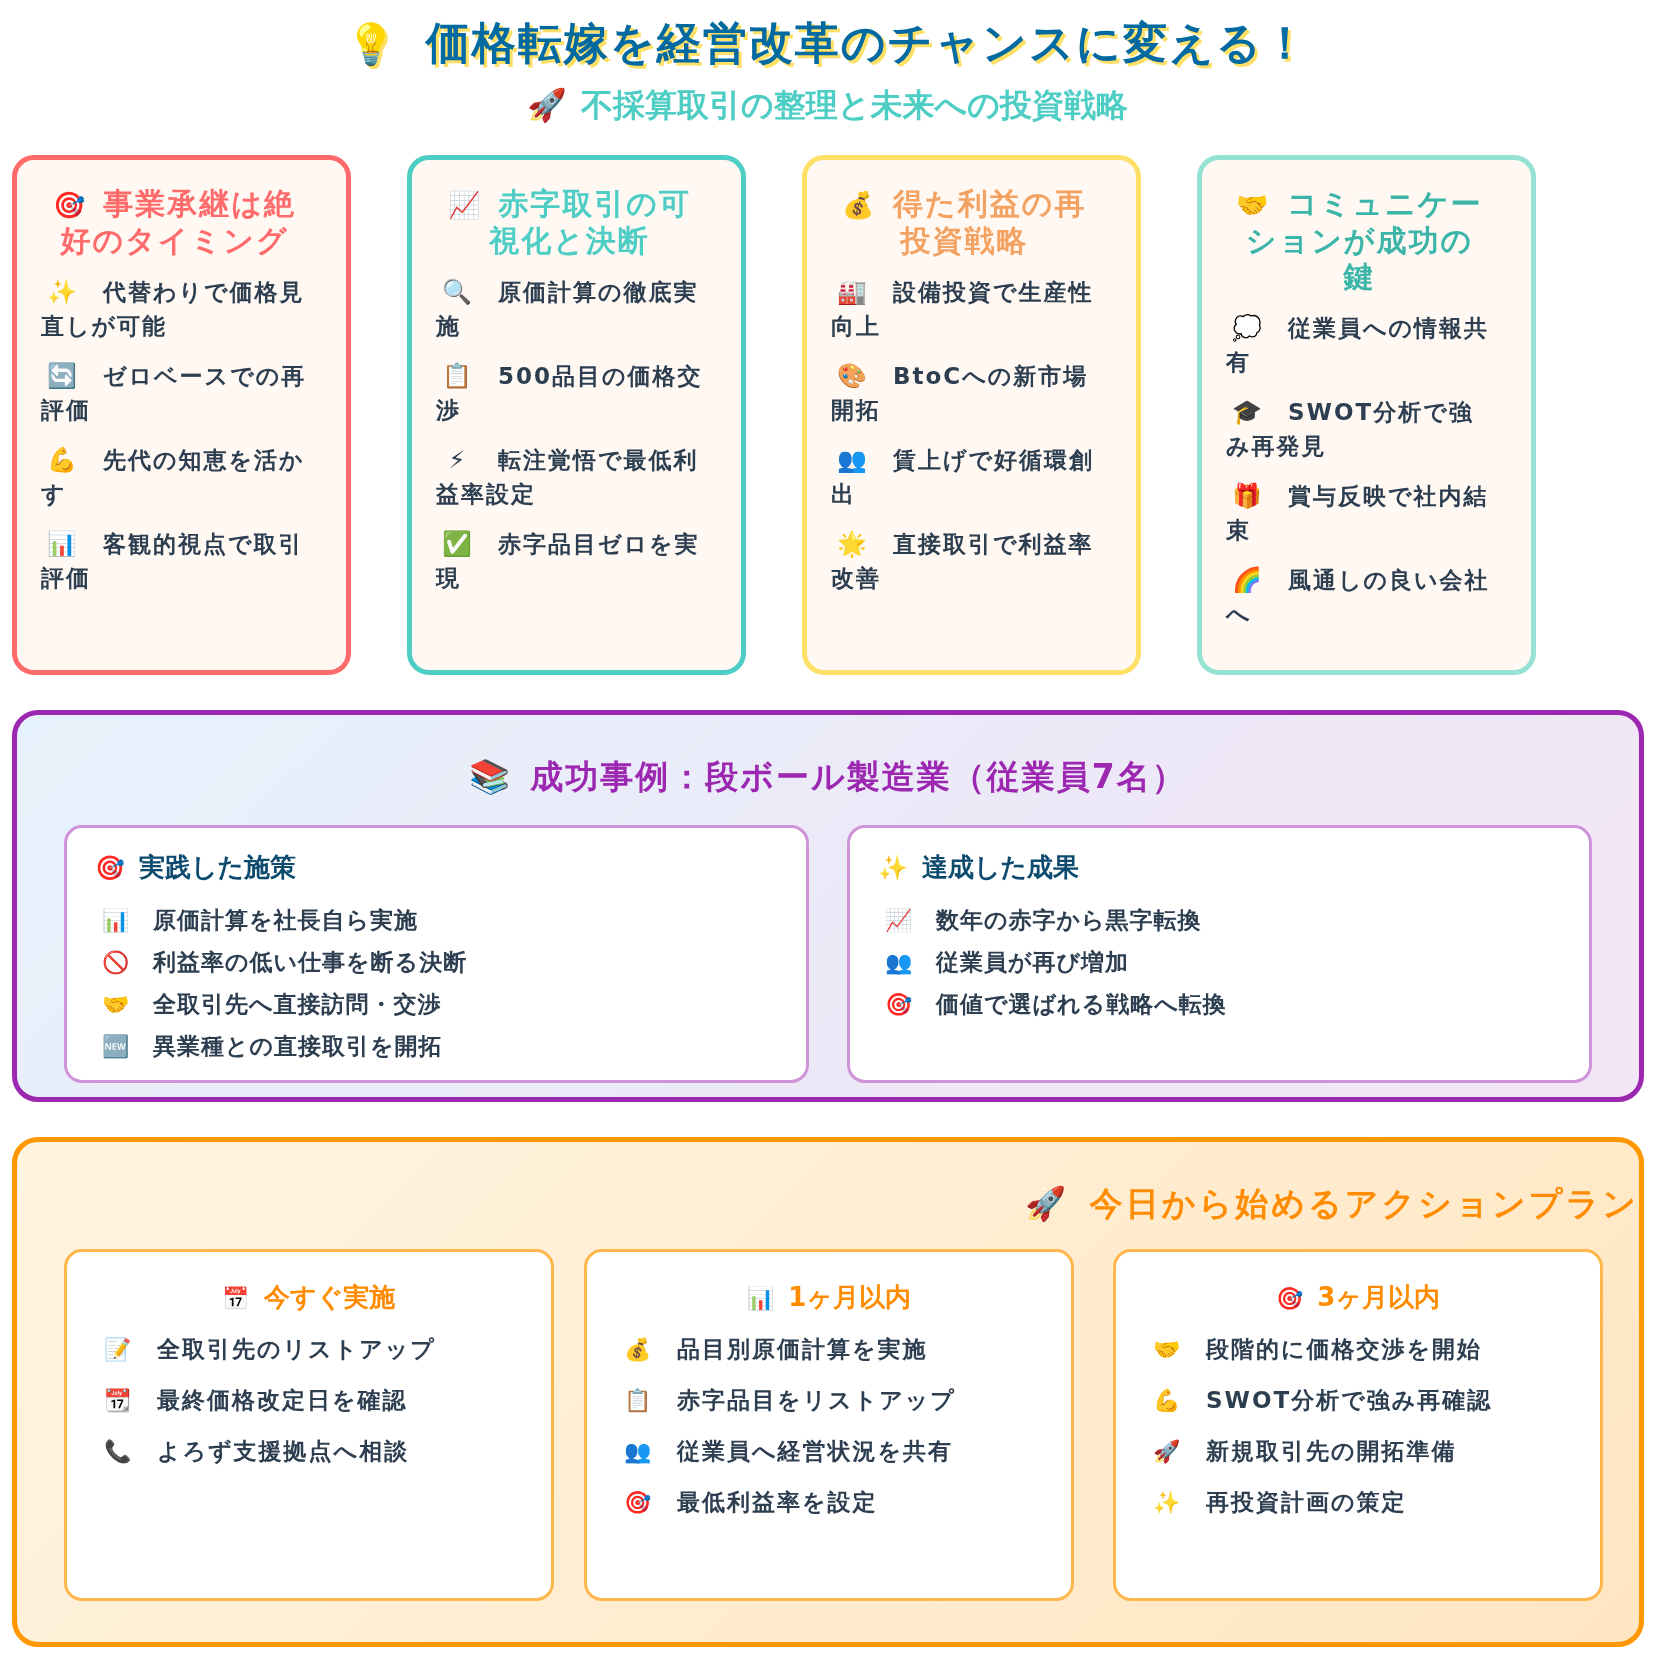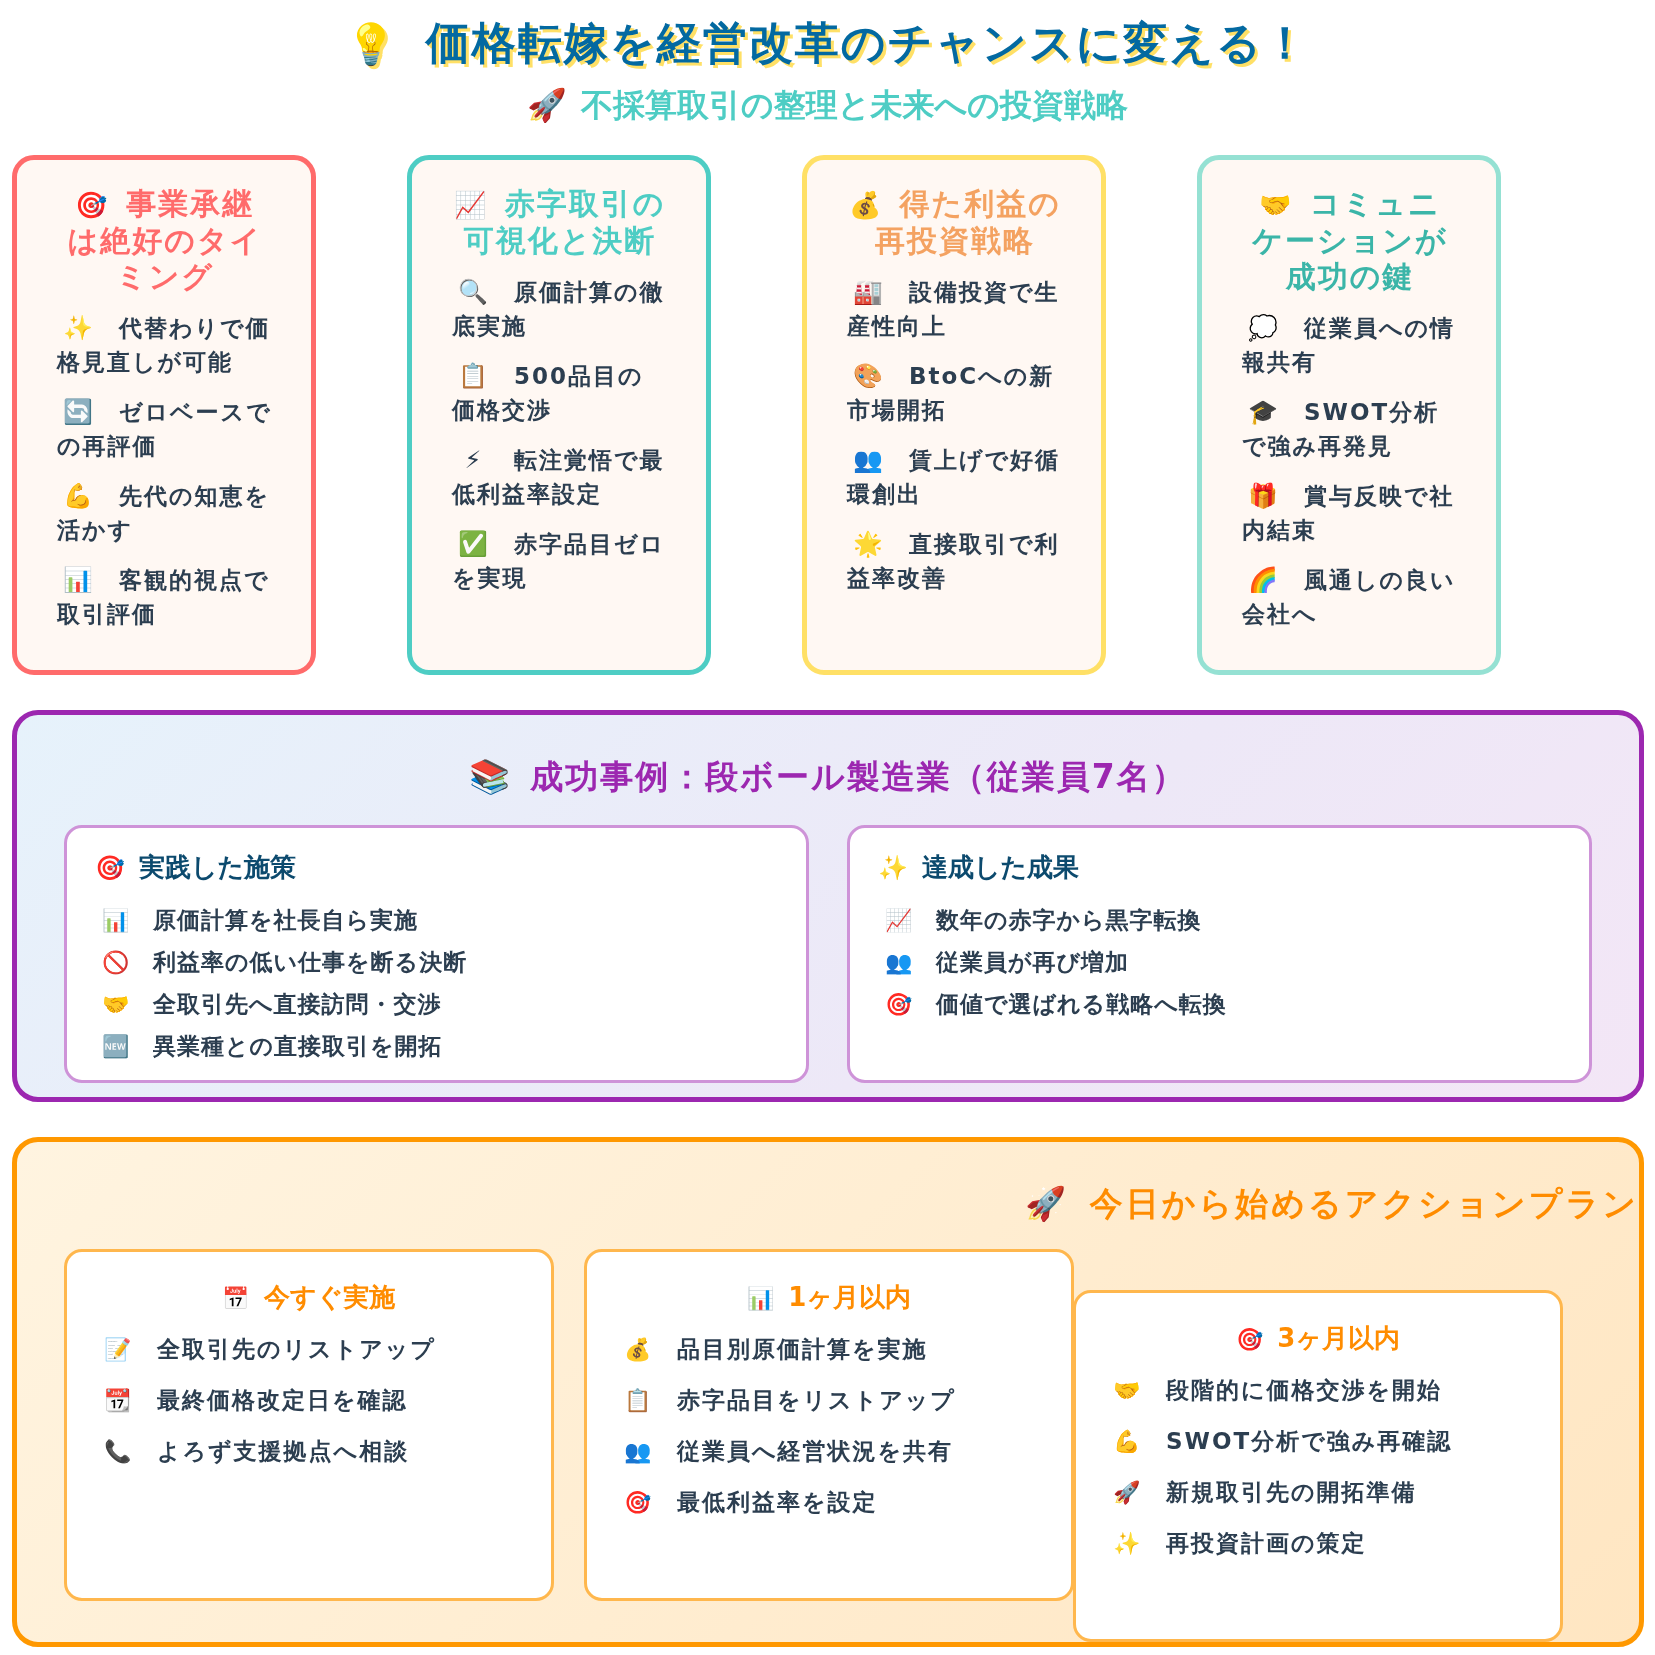--- a/index.html
+++ b/index.html
@@ -6,21 +6,21 @@
   html, body { width: 1655px; height: 1655px; background: #ffffff; overflow: hidden; }
   body { font-family: "DejaVu Sans", "Liberation Sans", sans-serif; color: #2c3e50; position: relative; }
 
   .header { position: absolute; left: 0; top: 0; width: 1655px; height: 140px; text-align: center; }
   .title { position: absolute; left: 0; right: 0; top: 14px; font-size: 44px; font-weight: bold; color: #0369a1; letter-spacing: 2px; text-shadow: 3px 3px 0 #ffe066; }
   .title .ic { display: inline-block; margin-right: 28px; font-size: 40px; }
   .subtitle { position: absolute; left: 0; right: 0; top: 84px; font-size: 32px; font-weight: bold; color: #4ecdc4; }
   .subtitle .ic { display: inline-block; margin-right: 14px; }
 
   .cards { position: absolute; top: 155px; left: 12px; width: 1632px; height: 520px; }
-  .card { position: absolute; top: 0; width: 304px; height: 520px; border-radius: 22px; border: 5px solid; background: #fff8f3; padding: 26px 38px 20px 40px; }
+  .card { position: absolute; top: 0; width: 339px; height: 520px; border-radius: 22px; border: 5px solid; background: #fff8f3; padding: 26px 38px 20px 24px; }
   .card-title { text-align: center; font-size: 30px; font-weight: bold; line-height: 36px; margin-bottom: 16px; letter-spacing: 2px; }
   .card-title .ic { margin-right: 16px; font-size: 26px; }
   .card-item { font-size: 23px; font-weight: bold; line-height: 34px; margin-bottom: 16px; color: #2c3e50; letter-spacing: 2px; }
   .card-item .ic { display: inline-block; width: 44px; margin-right: 18px; font-size: 24px; text-align: center; }
 
   .case { position: absolute; left: 12px; top: 710px; width: 1632px; height: 392px; border: 5px solid #9c27b0; border-radius: 26px; background: linear-gradient(135deg, #e6f2fb 0%, #ede8f7 60%, #f3e6f6 100%); text-decoration: underline; }
   .case-title { position: absolute; top: 40px; left: 0; right: 0; text-align: center; font-size: 33px; font-weight: bold; color: #9c27b0; letter-spacing: 2px; }
   .case-title .ic { margin-right: 18px; }
   .case-box { position: absolute; top: 110px; width: 745px; height: 258px; background: #ffffff; border: 3px solid #ce93d8; border-radius: 18px; padding: 22px 28px; }
   .case-box-title { font-size: 26px; font-weight: bold; color: #0c4a6e; margin-bottom: 20px; }
@@ -123,20 +123,20 @@
   </div>
 
   <div class="plan-col" style="left:567px;">
     <div class="plan-col-title"><span class="ic">📊</span><span>1ヶ月以内</span></div>
     <div class="plan-item"><span class="ic">💰</span><span>品目別原価計算を実施</span></div>
     <div class="plan-item"><span class="ic">📋</span><span>赤字品目をリストアップ</span></div>
     <div class="plan-item"><span class="ic">👥</span><span>従業員へ経営状況を共有</span></div>
     <div class="plan-item"><span class="ic">🎯</span><span>最低利益率を設定</span></div>
   </div>
 
-  <div class="plan-col" style="left:1056px;margin-top:41px;">
+  <div class="plan-col" style="left:1096px;">
     <div class="plan-col-title"><span class="ic">🎯</span><span>3ヶ月以内</span></div>
     <div class="plan-item"><span class="ic">🤝</span><span>段階的に価格交渉を開始</span></div>
     <div class="plan-item"><span class="ic">💪</span><span>SWOT分析で強み再確認</span></div>
     <div class="plan-item"><span class="ic">🚀</span><span>新規取引先の開拓準備</span></div>
     <div class="plan-item"><span class="ic">✨</span><span>再投資計画の策定</span></div>
   </div>
 </div>
 
 </body></html>

